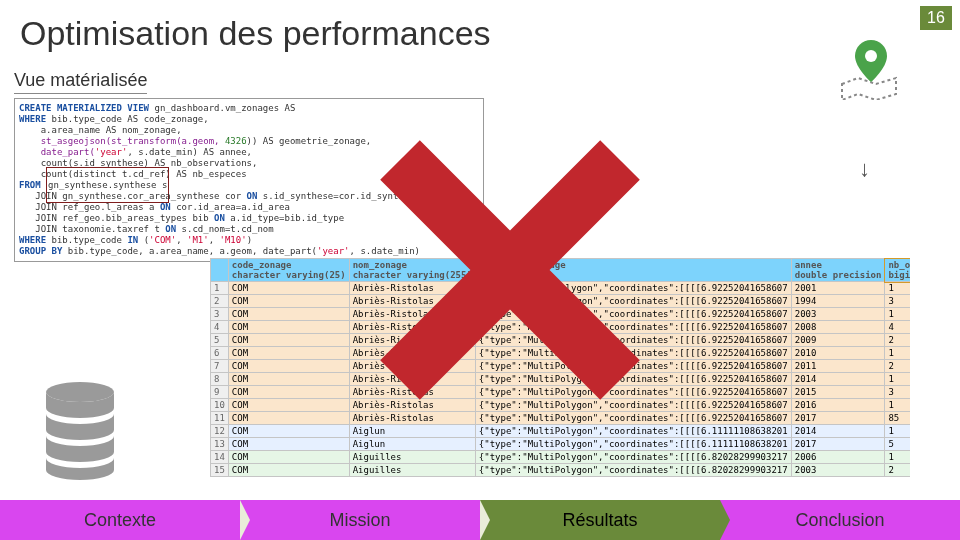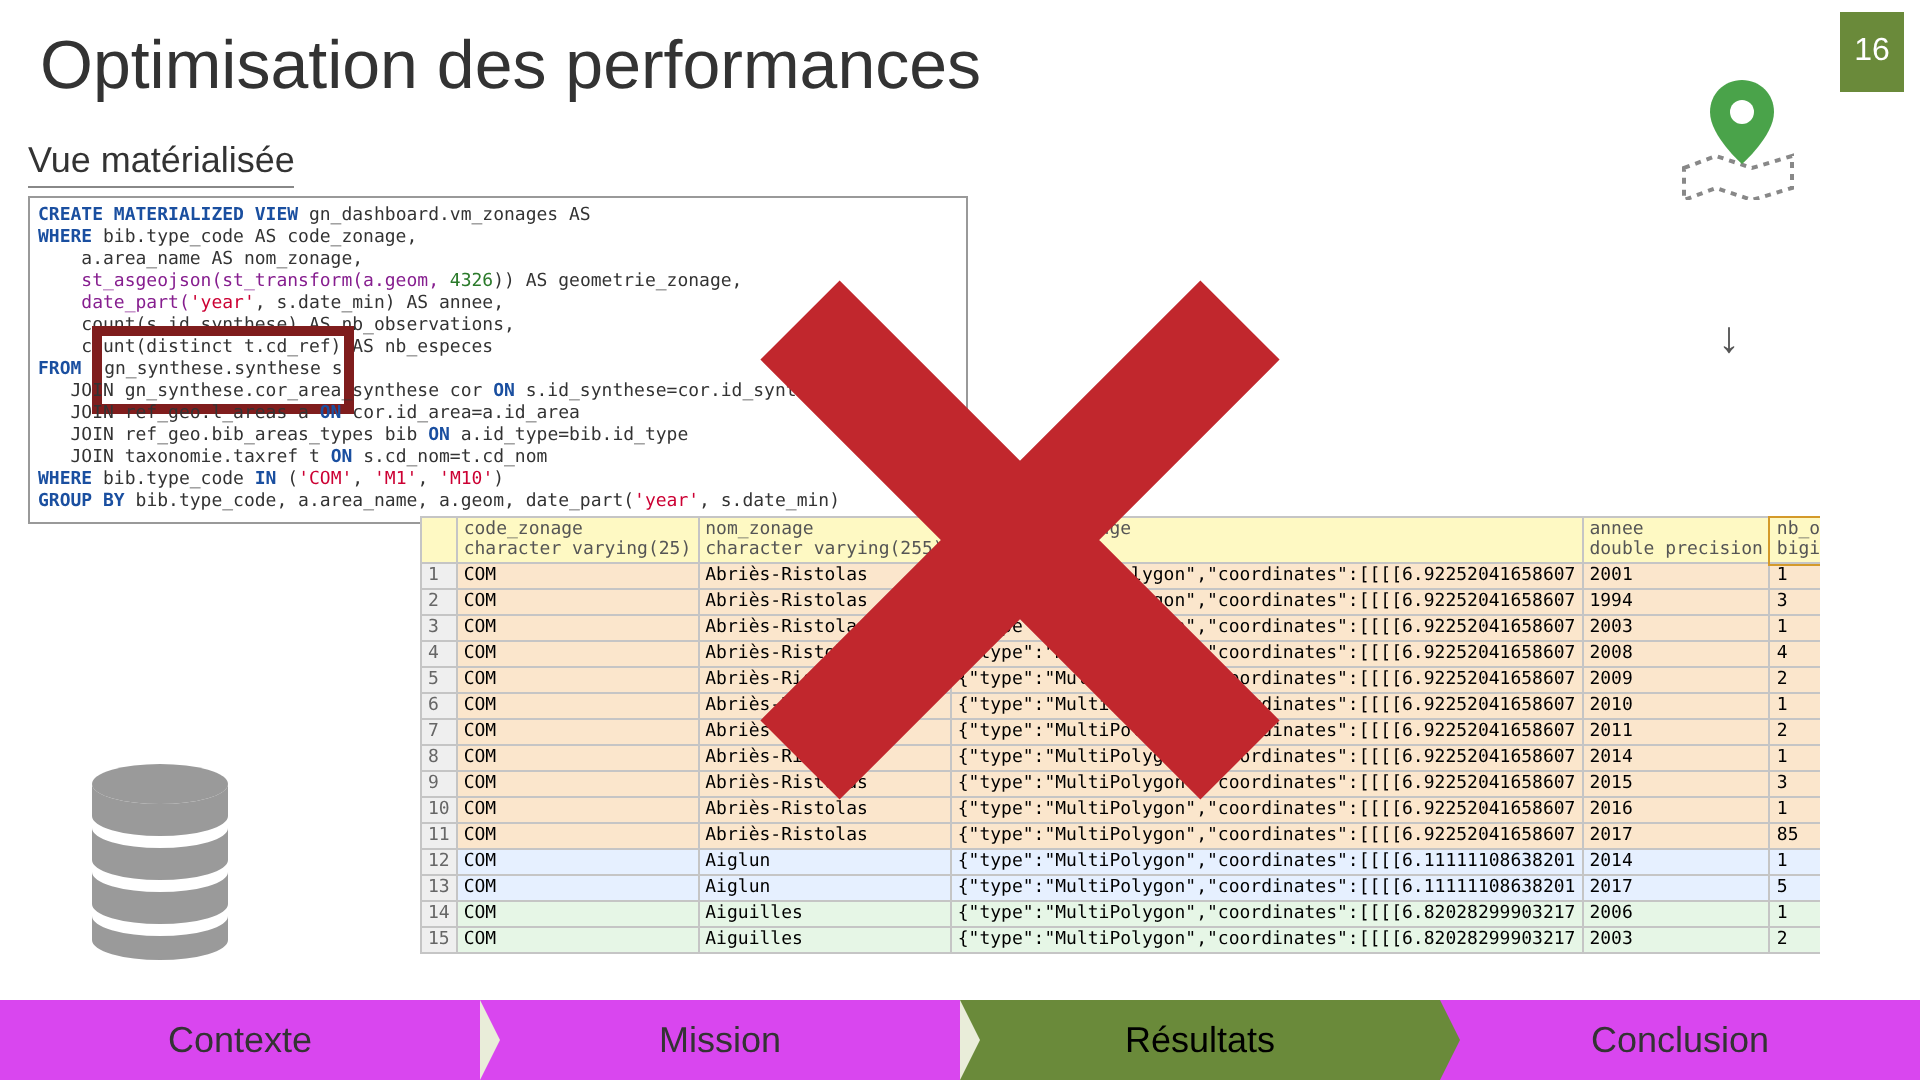--- a/index.html
+++ b/index.html
@@ -1,32 +1,32 @@
 <!DOCTYPE html>
 <html><head>
 <meta charset="utf-8">
 <style>
   html,body{margin:0;padding:0;width:960px;height:540px;font-family:"Segoe UI",Arial,sans-serif;background:#fff;overflow:hidden}
   .slide{position:relative;width:960px;height:540px}
-  .pagenum{position:absolute;top:6px;right:8px;background:#6a8a3a;color:#fff;width:32px;height:40px;display:flex;align-items:center;justify-content:center;font-size:16px}
+  .pagenum{position:absolute;top:6px;right:8px;background:#6a8a3a;color:#fff;width:32px;height:24px;display:flex;align-items:center;justify-content:center;font-size:16px}
   .title{position:absolute;top:14px;left:20px;font-size:34px;font-weight:400;color:#333}
   .subtitle{position:absolute;top:70px;left:14px;font-size:18px;color:#333;border-bottom:1px solid #888;padding-bottom:2px}
   .mapicon{position:absolute;top:34px;right:56px}
   .arrow-down{position:absolute;top:156px;right:90px;font-size:22px;color:#555}
   .sqlbox{position:absolute;top:98px;left:14px;width:460px;height:154px;border:1px solid #999;background:#fff;font-family:Consolas,monospace;font-size:9px;line-height:11px;padding:4px;color:#333;white-space:pre;overflow:hidden}
   .kw{color:#1a4fa0;font-weight:bold}
   .fn{color:#861e8f}
   .str{color:#c03}
   .num{color:#2a7a2a}
-  .sel{border:5px solid #7f1d1d;padding:12px 1px}
+  .sel{border:1px solid #7f1d1d;padding:12px 1px}
   .dbicon{position:absolute;top:380px;left:40px}
   .table-wrap{position:absolute;top:258px;left:210px;width:700px;height:224px;overflow:hidden}
   table.res{border-collapse:collapse;font-family:Consolas,monospace;font-size:9px;width:100%}
   table.res th,table.res td{border:1px solid #c5c5c5;padding:1px 3px;text-align:left;white-space:nowrap;overflow:hidden}
-  table.res th{background:#fef9c3;font-weight:normal;color:#555}
+  table.res th{background:#7dd3fc;font-weight:bold;color:#555}
   tr.rCOM td{background:#fbe6cc}
   tr.rCOM2 td{background:#e6f0ff}
   tr.rCOM3 td{background:#e6f6e6}
   td.rownum{background:#efefef!important;text-align:right;color:#666;width:18px}
   .hi-col{outline:1px solid #d49a2a}
   .bigx{position:absolute;top:120px;left:360px;pointer-events:none}
   .navbar{position:absolute;bottom:0;left:0;right:0;height:40px;display:flex}
   .navbar .step{flex:1;display:flex;align-items:center;justify-content:center;font-size:18px;color:#333;position:relative;background:#d946ef}
   .navbar .step.active{background:#6a8a3a;color:#000000}
   .navbar .step::after{content:"";position:absolute;right:-10px;top:0;width:0;height:0;border-top:20px solid transparent;border-bottom:20px solid transparent;border-left:10px solid #e9edd9;z-index:2}

